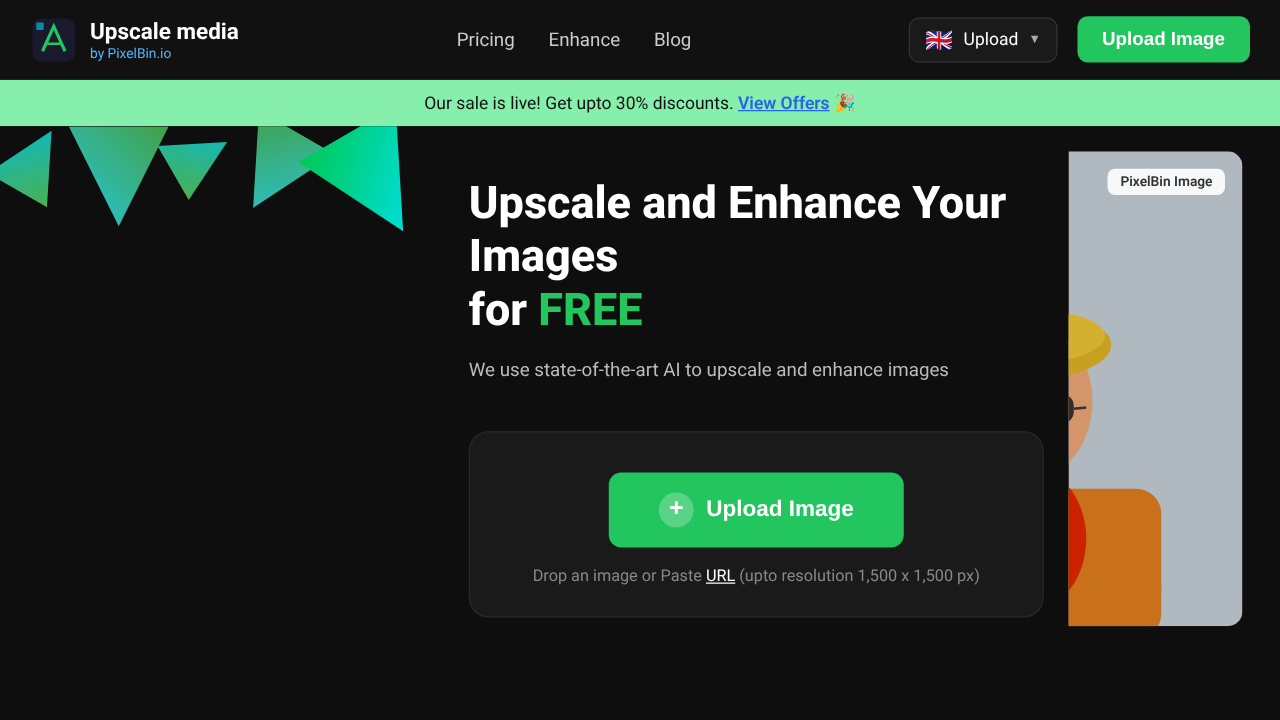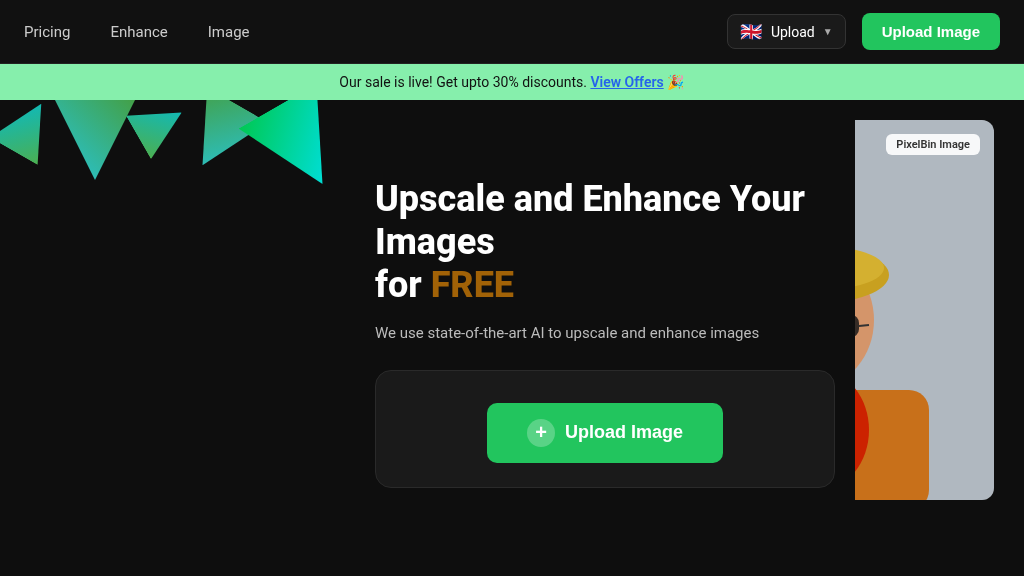--- a/index.html
+++ b/index.html
@@ -38,21 +38,21 @@
     .logo-sub {
       font-size: 11px;
       color: #aaa;
     }
     .logo-sub span {
       color: #4db6ff;
     }
     .nav-links {
       display: flex;
       align-items: center;
-      gap: 40px;
+      gap: 27px;
     }
     .nav-link {
       color: #ccc;
       font-size: 15px;
       text-decoration: none;
       cursor: pointer;
     }
     .nav-right {
       display: flex;
       align-items: center;
@@ -165,29 +165,28 @@
       flex-direction: column;
       justify-content: flex-start;
       z-index: 2;
     }
     .hero-title {
       font-size: 36px;
       font-weight: 800;
       line-height: 1.2;
       color: #fff;
       margin-bottom: 16px;
-      margin-top: 38px;
     }
     .hero-title .free {
-      color: #a16207;
+      color: #22c55e;
     }
     .hero-subtitle {
       font-size: 15px;
       color: #bbb;
-      margin-bottom: 28px;
+      margin-bottom: 40px;
     }
     .upload-box {
       background: #1a1a1a;
       border: 1px solid #2a2a2a;
       border-radius: 16px;
       padding: 32px 24px 24px;
       display: flex;
       flex-direction: column;
       align-items: center;
       gap: 16px;
@@ -256,25 +255,40 @@
       font-size: 11px;
       font-weight: 600;
       padding: 4px 10px;
       border-radius: 6px;
     }
   </style>
 </head>
 <body>
 
 <nav class="navbar">
+  <div class="logo-area">
+    <svg class="logo-icon" viewBox="0 0 38 38" fill="none">
+      <rect width="38" height="38" rx="8" fill="#111"></rect>
+      <rect x="2" y="2" width="34" height="34" rx="7" fill="#1a1a2e"></rect>
+      <path d="M10 28 L19 8 L28 28" stroke="#22c55e" stroke-width="2.5" fill="none"></path>
+      <path d="M13 22 L25 22" stroke="#22c55e" stroke-width="2"></path>
+      <rect x="5" y="5" width="6" height="6" rx="1" fill="#00bcd4" opacity="0.7"></rect>
+    </svg>
+    <div class="logo-text">
+      <span class="logo-name">Upscale media</span>
+      <span class="logo-sub">
+        <span>by </span><span style="color:#4db6ff">PixelBin.io</span>
+      </span>
+    </div>
+  </div>
 
   <div class="nav-links">
     <a class="nav-link">Pricing</a>
     <a class="nav-link">Enhance</a>
-    <a class="nav-link">Image</a>
+    <a class="nav-link">Blog</a>
   </div>
 
   <div class="nav-right">
     <div class="lang-selector">
       <span class="flag">🇬🇧</span>
       <span>Upload</span>
       <span class="chevron">▼</span>
     </div>
     <button class="upload-btn-nav">Upload Image</button>
   </div>
@@ -300,20 +314,23 @@
       <span>Upscale and Enhance Your Images</span><br>
       <span>for </span><span class="free">FREE</span>
     </h1>
     <p class="hero-subtitle">We use state-of-the-art AI to upscale and enhance images</p>
 
     <div class="upload-box">
       <button class="upload-btn-main">
         <span class="plus-icon">+</span>
         <span>Upload Image</span>
       </button>
+      <p class="upload-hint">
+        <span>Drop an image or Paste </span><span class="url-link">URL</span><span> (upto resolution 1,500 x 1,500 px)</span>
+      </p>
     </div>
   </div>
 
   <div class="hero-right">
     <div class="image-comparison">
       
       <svg width="350" height="380" viewBox="0 0 350 380" xmlns="http://www.w3.org/2000/svg">
 
         <rect width="350" height="380" fill="#b0b8c0"></rect>
 

